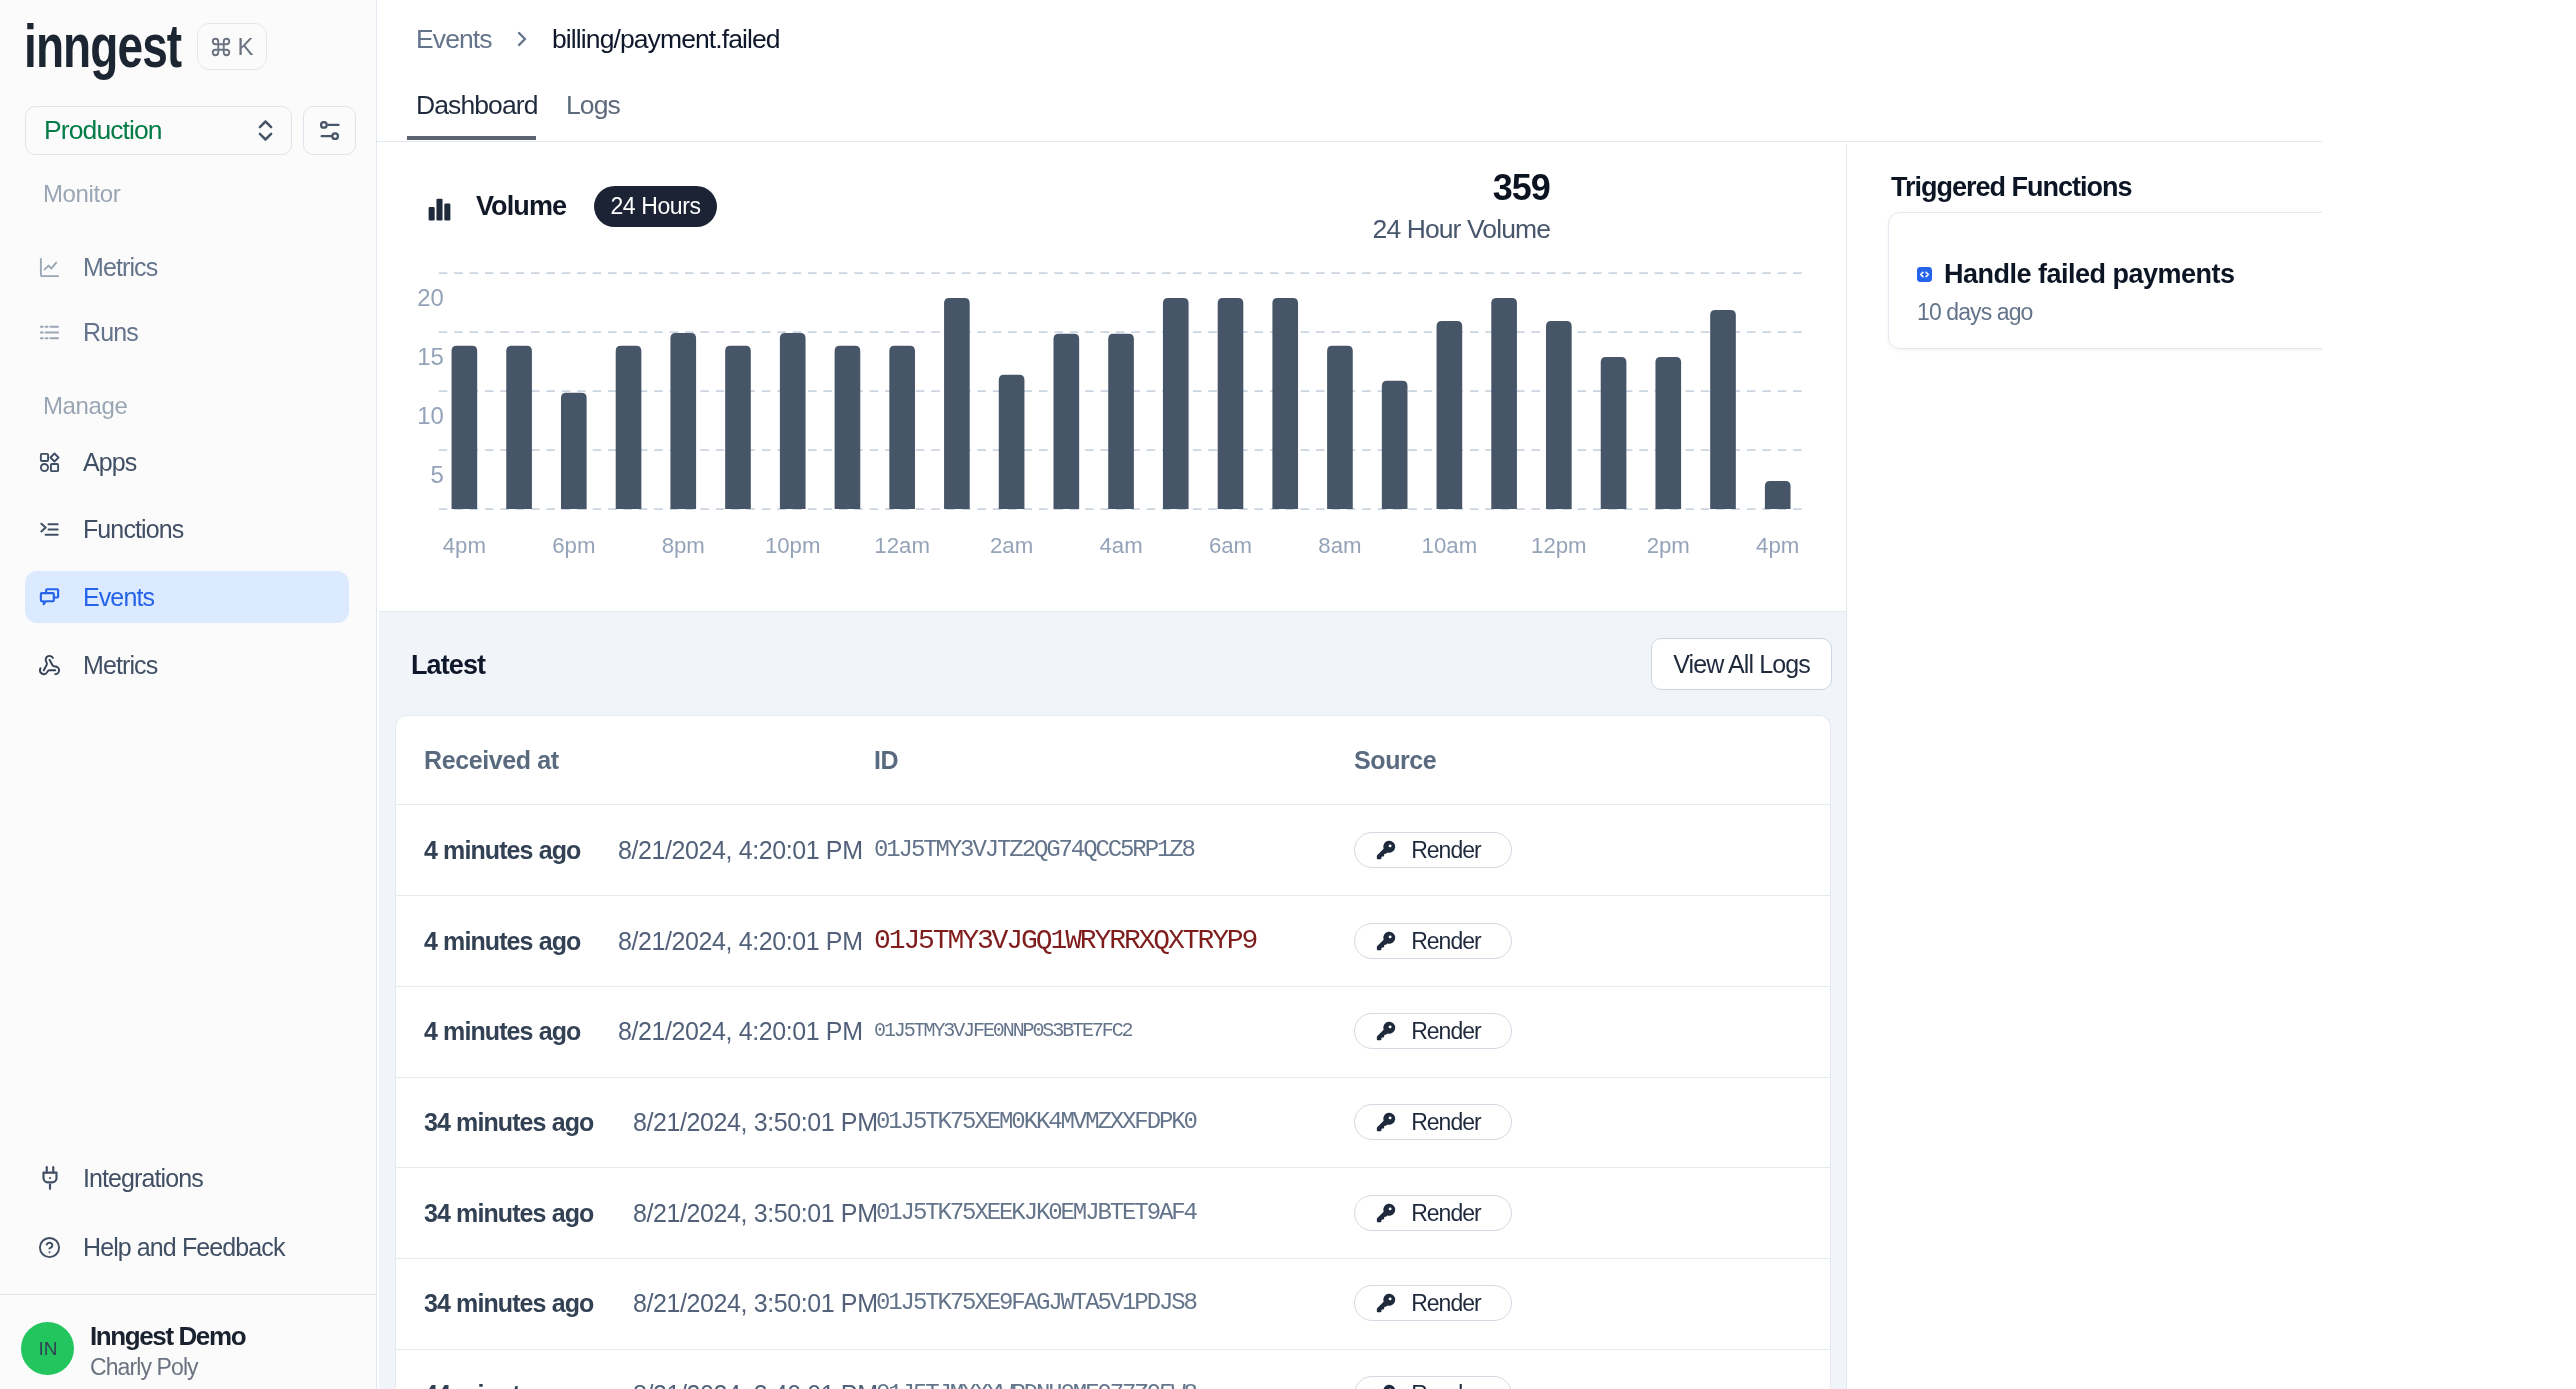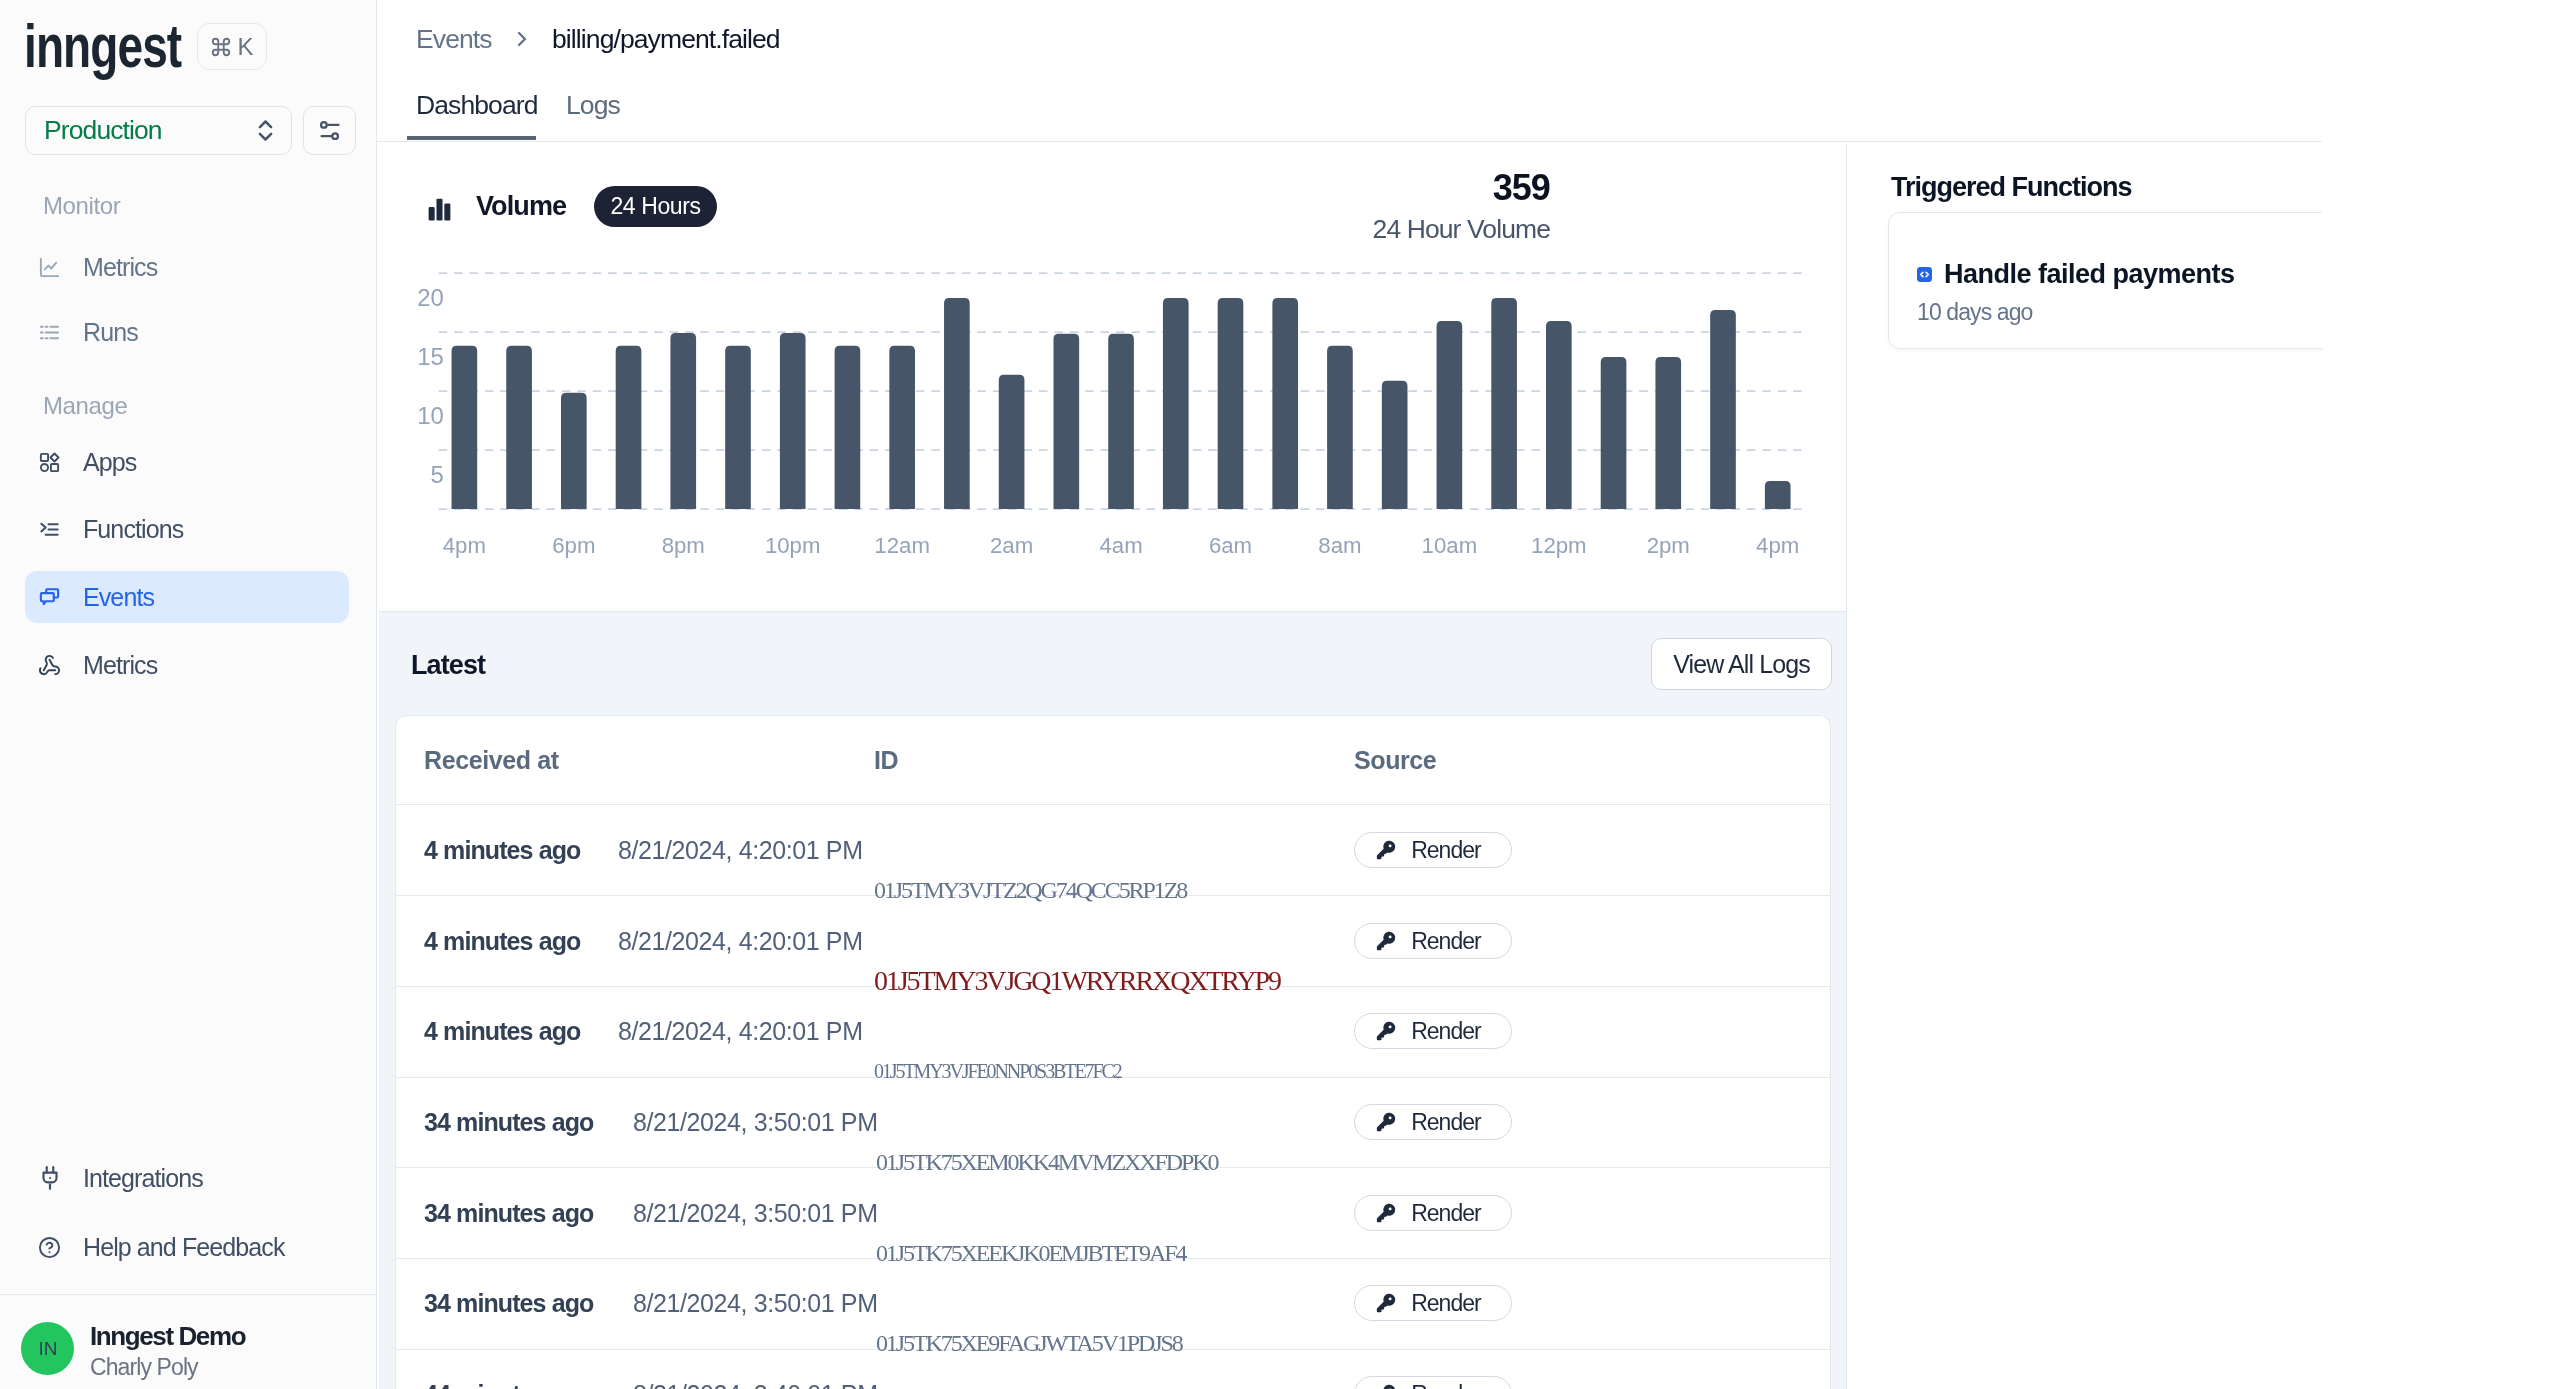--- a/index.html
+++ b/index.html
@@ -1,20 +1,20 @@
 <!DOCTYPE html>
 <html style="font-size:13.7px"><head><meta charset="utf-8">
 <style>
 * { margin:0; padding:0; box-sizing:border-box; }
 html,body { width:2576px; height:1390px; overflow:hidden; background:#fff;
   font-family:"Liberation Sans", sans-serif; }
 #app { position:relative; width:2322px; height:1390px; overflow:hidden; }
 .abs { position:absolute; line-height:1; white-space:nowrap; }
 .b { font-weight:700; }
-.mono { font-family:Liberation Serif, serif;margin-top:40px; }
+.mono { font-family:Liberation Mono, monospace; }
 .pillbtn { border:1.7px solid #d3dae3; border-radius:855px; background:#fff;
   display:flex; align-items:center; gap:14.5px; padding-left:19.7px;
   font-size:23px; letter-spacing:-1px; color:#1e293b; }
 svg { display:block; }
 </style></head>
 <body>
 <div id="app">
 
 <div class="abs" style="left:0;top:0;width:377px;height:1390px;background:#fbfbfc;border-right:0.9px solid #e2e8f0"></div>
 <div class="abs b" style="left:24px;top:16.3px;font-size:46px;letter-spacing:-0.9px;color:#1c2632;transform:scaleY(1.32);transform-origin:top left">inngest</div>
@@ -32,21 +32,21 @@
       <path d="m7 9 5-5 5 5"></path>
     </svg>
 <div class="abs" style="left:303px;top:106px;width:53px;height:49px;border:1.7px solid #dde3eb;border-radius:10.3px;background:#fbfbfc"></div>
 <svg class="abs" style="left:316px;top:117px" width="27" height="27" viewBox="0 0 24 24" fill="none" stroke="#475569" stroke-width="2" stroke-linecap="round">
       <path d="M20 7h-9"></path>
       <path d="M14 17H5"></path>
       <circle cx="17" cy="17" r="2.5"></circle>
       <circle cx="7" cy="7" r="2.5"></circle>
     </svg>
 
-<div class="abs" style="left:43px;top:206px;font-size:24px;letter-spacing:-0.4px;color:#9aa6b4;transform:translateY(-50%)">Monitor</div>
+<div class="abs" style="left:43px;top:194px;font-size:24px;letter-spacing:-0.4px;color:#9aa6b4;transform:translateY(-50%)">Monitor</div>
 
 <svg class="abs" style="left:38px;top:256px" width="23" height="23" viewBox="0 0 24 24" fill="none" stroke="#9aa7b5" stroke-width="2" stroke-linecap="round" stroke-linejoin="round">
       <path d="M3 3v16a2 2 0 0 0 2 2h16"></path>
       <path d="m7 14 4-4 3 3 5-6"></path>
     </svg>
 <div class="abs" style="left:83px;top:267px;font-size:25px;letter-spacing:-0.9px;color:#64748b;transform:translateY(-50%)">Metrics</div>
 
 <svg class="abs" style="left:38px;top:321px" width="23" height="23" viewBox="0 0 24 24" fill="none" stroke="#9aa7b5" stroke-width="2" stroke-linecap="round">
       <path d="M3 6h2"></path>
       <path d="M8 6h2"></path>

